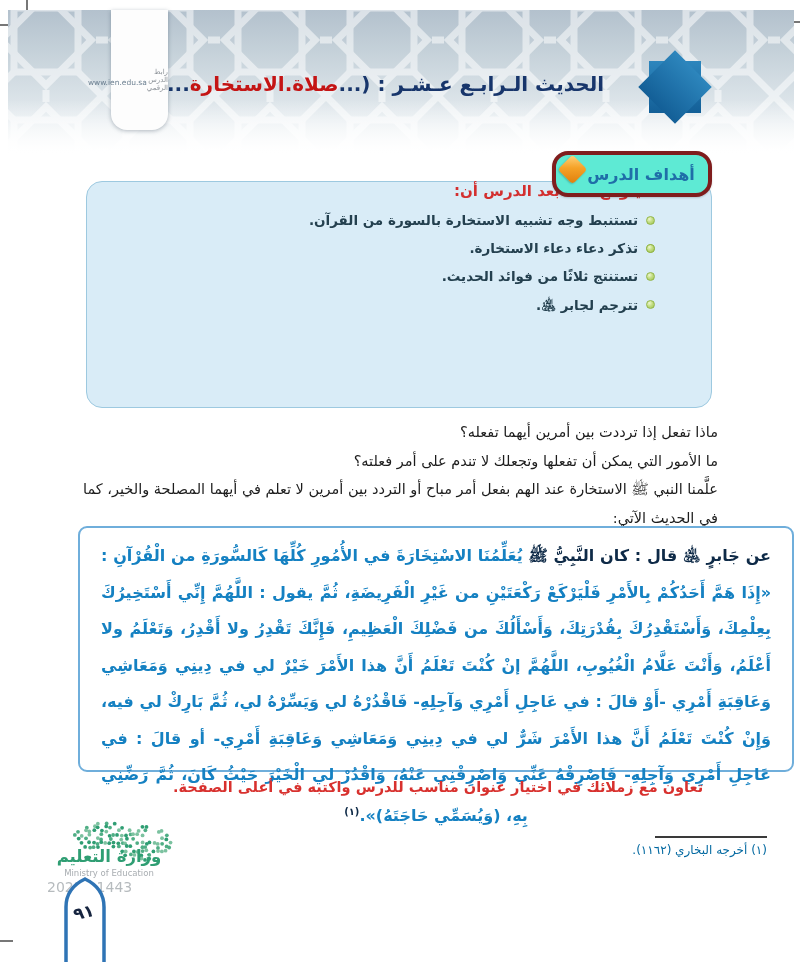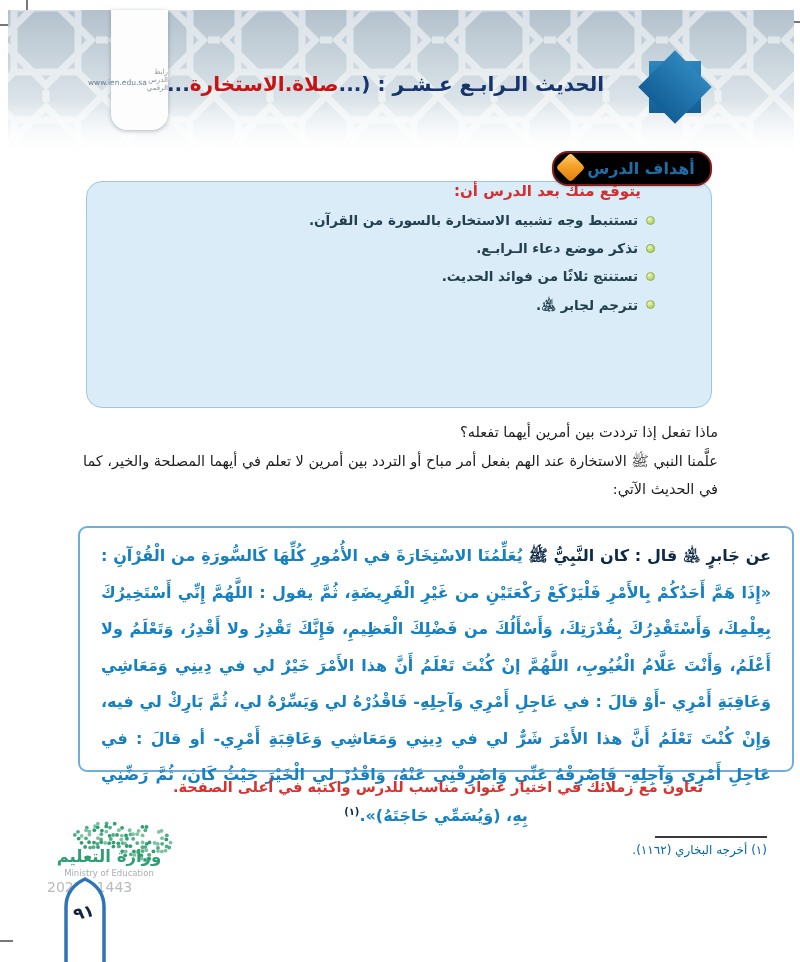--- a/index.html
+++ b/index.html
@@ -46,22 +46,22 @@
     letter-spacing:.5px;
     text-align:center;
   }
   .page-title .topic { color:#c41414; }
 
   
   .star-8 { position:absolute; left:638px; top:49px; z-index:2; }
 
   
   .goals-tab {
-    position:absolute; left:552px; top:151px; width:160px; height:35px; z-index:4;
-    background:#000000; border:2px solid #7f1d1d; border-radius:16px;
+    position:absolute; left:552px; top:151px; width:160px; height:46px; z-index:4;
+    background:#5eead4; border:4px solid #7f1d1d; border-radius:16px;
     box-shadow:0 1px 2px rgba(0,0,0,.18);
     display:flex; align-items:center; justify-content:center;
   }
   .goals-tab .label { color:#1f6ea8; font-weight:bold; font-size:16px; margin-left:18px; }
   .diamond {
     position:absolute; left:6px; top:4px; width:21px; height:21px;
     background:linear-gradient(135deg,#ffd37d 0%,#f5a227 45%,#df7d0b 100%);
     transform:rotate(45deg); border-radius:4px;
     box-shadow:0 1px 2px rgba(0,0,0,.25);
   }
@@ -395,28 +395,29 @@
 <div class="goals-tab">
   <div class="diamond"></div>
   <span class="label">أهداف الدرس</span>
 </div>
 
 <div class="objectives-box">
   <div class="objectives-heading">يتوقع منك بعد الدرس أن:</div>
   <ul class="objectives-list">
     <li><span class="bullet"></span><span>تستنبط وجه تشبيه الاستخارة بالسورة من القرآن.</span></li>
     <li><span class="bullet"></span></li>
-    <li><span class="bullet"></span><span>تذكر موضع دعاء الـرابـع.</span></li>
+    <li><span class="bullet"></span><span>تذكر دعاء دعاء الاستخارة.</span></li>
     <li><span class="bullet"></span><span>تستنتج ثلاثًا من فوائد الحديث.</span></li>
     <li><span class="bullet"></span><span>تترجم لجابر ﵁.</span></li>
   </ul>
 </div>
 
 <div class="intro-text">
   <p>ماذا تفعل إذا ترددت بين أمرين أيهما تفعله؟</p>
+  <p>ما الأمور التي يمكن أن تفعلها وتجعلك لا تندم على أمر فعلته؟</p>
   <p>علَّمنا النبي ﷺ الاستخارة عند الهم بفعل أمر مباح أو التردد بين أمرين لا تعلم في أيهما المصلحة والخير، كما في الحديث الآتي:</p>
 </div>
 
 <div class="hadith-box">
   <p class="hadith-text">
     <span class="narrator">عن جَابرٍ ﵁ قال : كان النَّبِيُّ ﷺ </span><span>يُعَلِّمُنَا الاسْتِخَارَةَ في الأُمُورِ كُلِّهَا كَالسُّورَةِ من الْقُرْآنِ : «إِذَا هَمَّ أَحَدُكُمْ بِالأَمْرِ فَلْيَرْكَعْ رَكْعَتَيْنِ من غَيْرِ الْفَرِيضَةِ، ثُمَّ يقول : اللَّهُمَّ إِنِّي أَسْتَخِيرُكَ بِعِلْمِكَ، وَأَسْتَقْدِرُكَ بِقُدْرَتِكَ، وَأَسْأَلُكَ من فَضْلِكَ الْعَظِيمِ، فَإِنَّكَ تَقْدِرُ ولا أَقْدِرُ، وَتَعْلَمُ ولا أَعْلَمُ، وَأَنْتَ عَلَّامُ الْغُيُوبِ، اللَّهُمَّ إنْ كُنْتَ تَعْلَمُ أَنَّ هذا الأَمْرَ خَيْرٌ لي في دِينِي وَمَعَاشِي وَعَاقِبَةِ أَمْرِي -أَوْ قالَ : في عَاجِلِ أَمْرِي وَآجِلِهِ- فَاقْدُرْهُ لي وَيَسِّرْهُ لي، ثُمَّ بَارِكْ لي فيه، وَإِنْ كُنْتَ تَعْلَمُ أَنَّ هذا الأَمْرَ شَرٌّ لي في دِينِي وَمَعَاشِي وَعَاقِبَةِ أَمْرِي- أو قالَ : في عَاجِلِ أَمْرِي وَآجِلِهِ- فَاصْرِفْهُ عَنِّي وَاصْرِفْنِي عَنْهُ، وَاقْدُرْ لي الْخَيْرَ حَيْثُ كَانَ، ثُمَّ رَضِّنِي بِهِ، (وَيُسَمِّي حَاجَتَهُ)».</span><sup>(١)</sup>
   </p>
 </div>
 
 <div class="activity-line">تعاون مع زملائك في اختيار عنوان مناسب للدرس واكتبه في أعلى الصفحة.</div>

